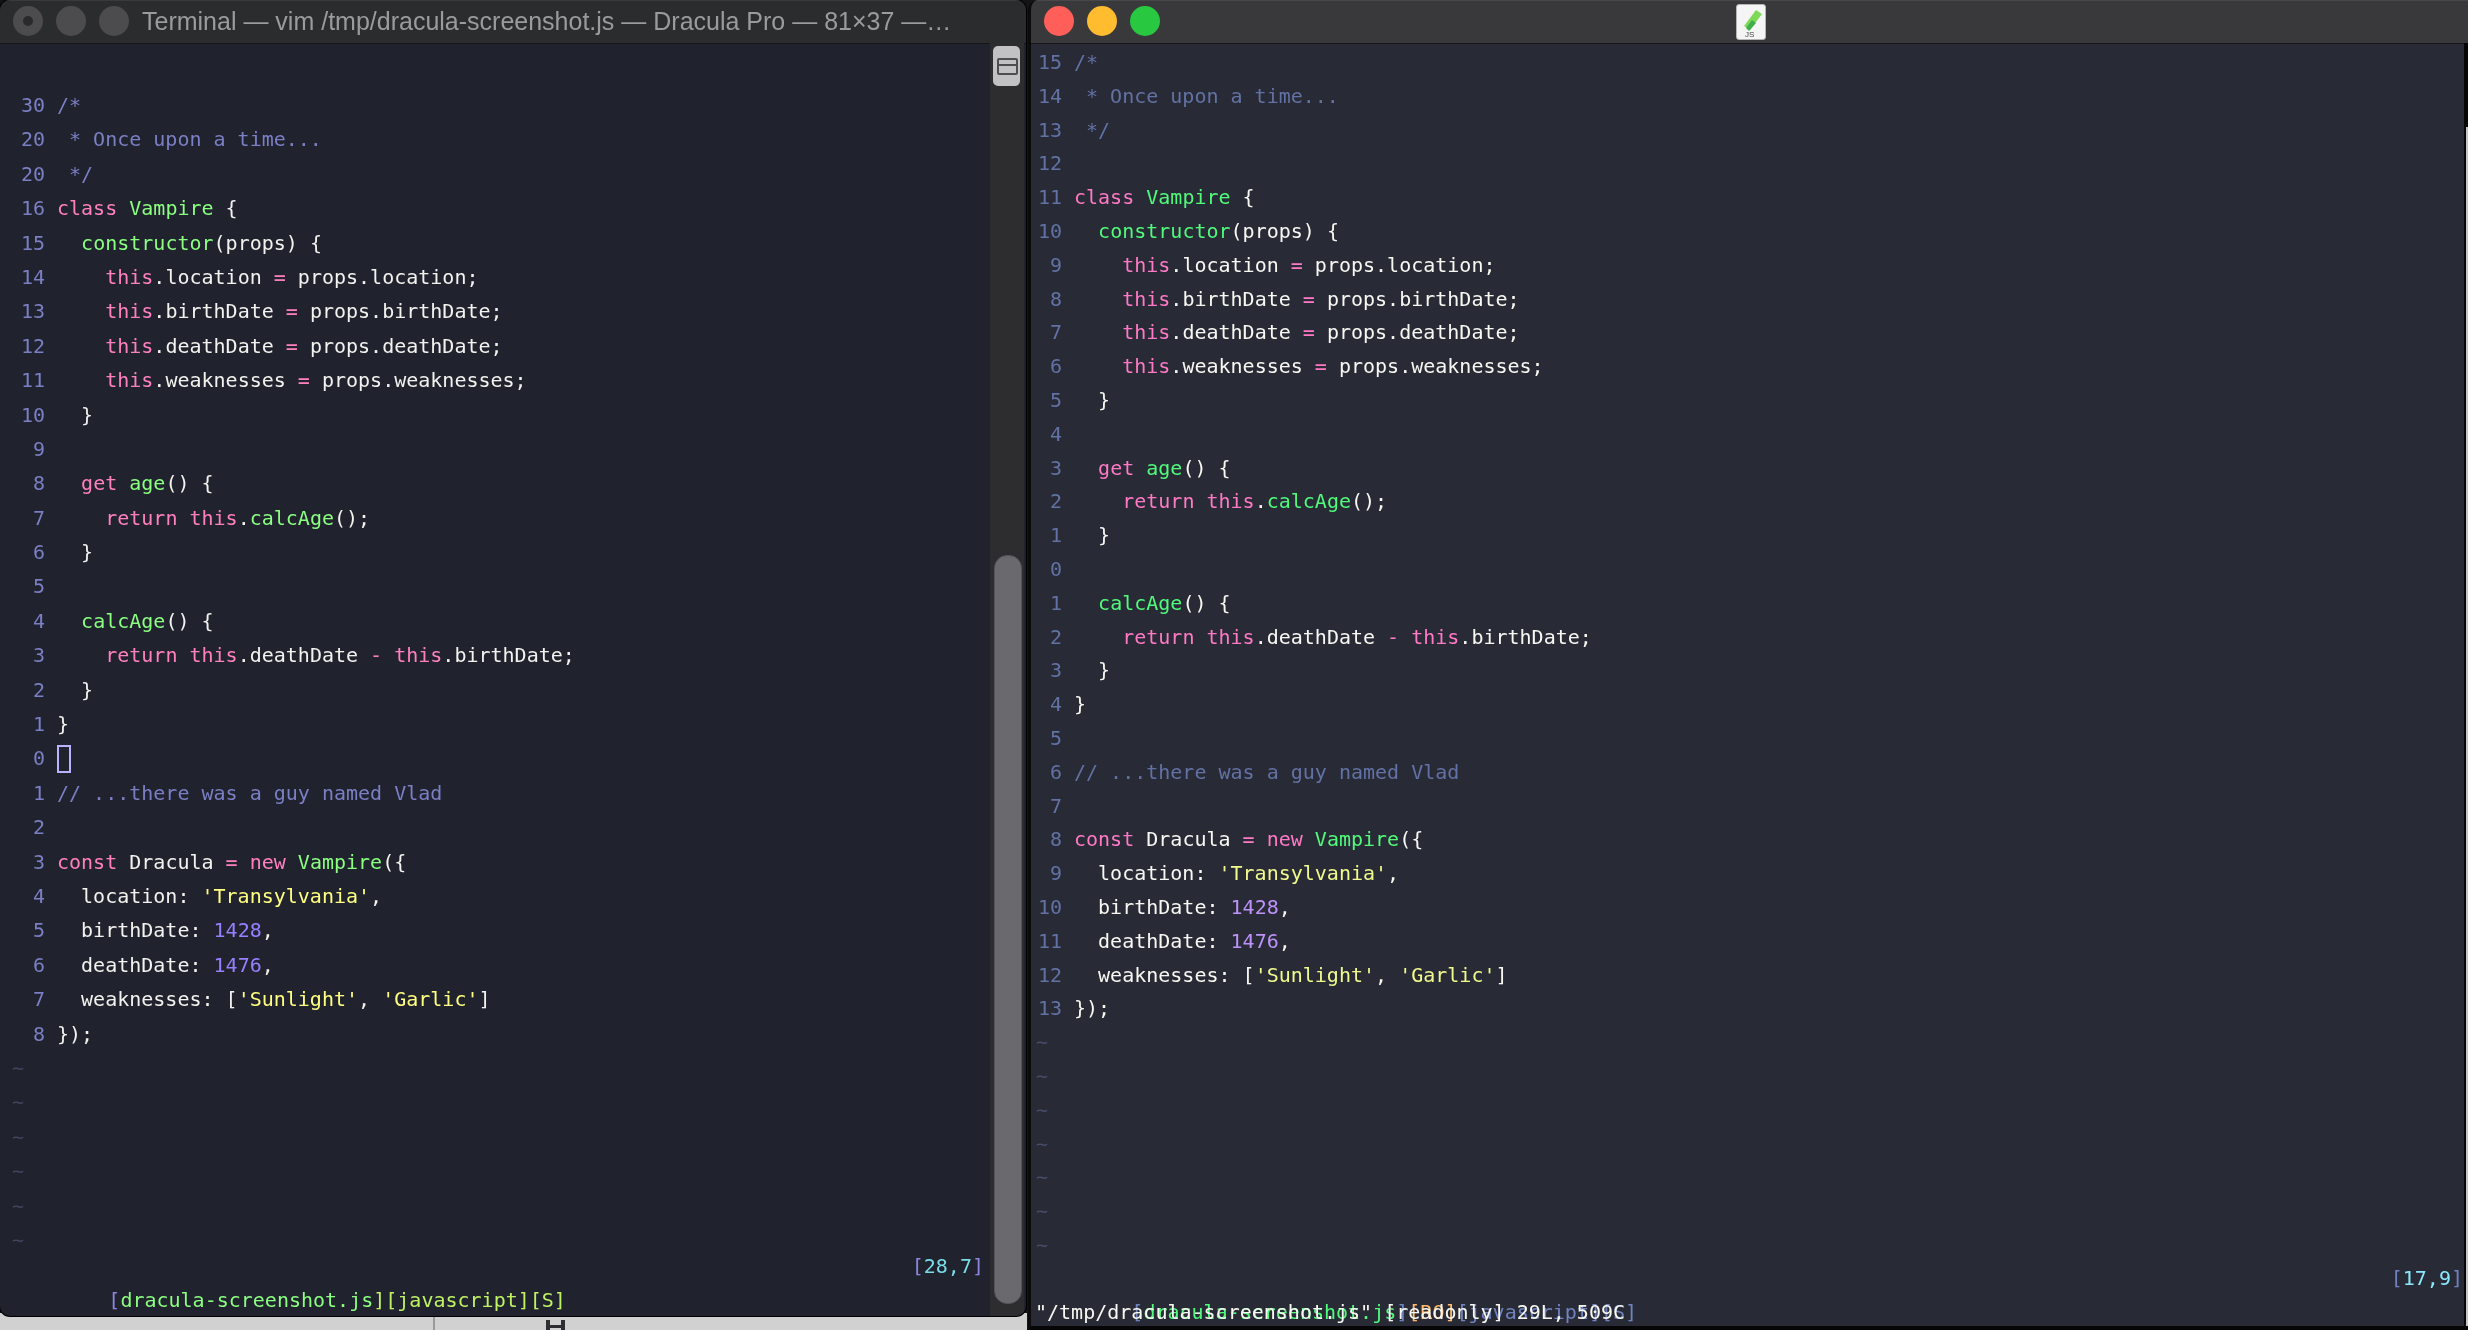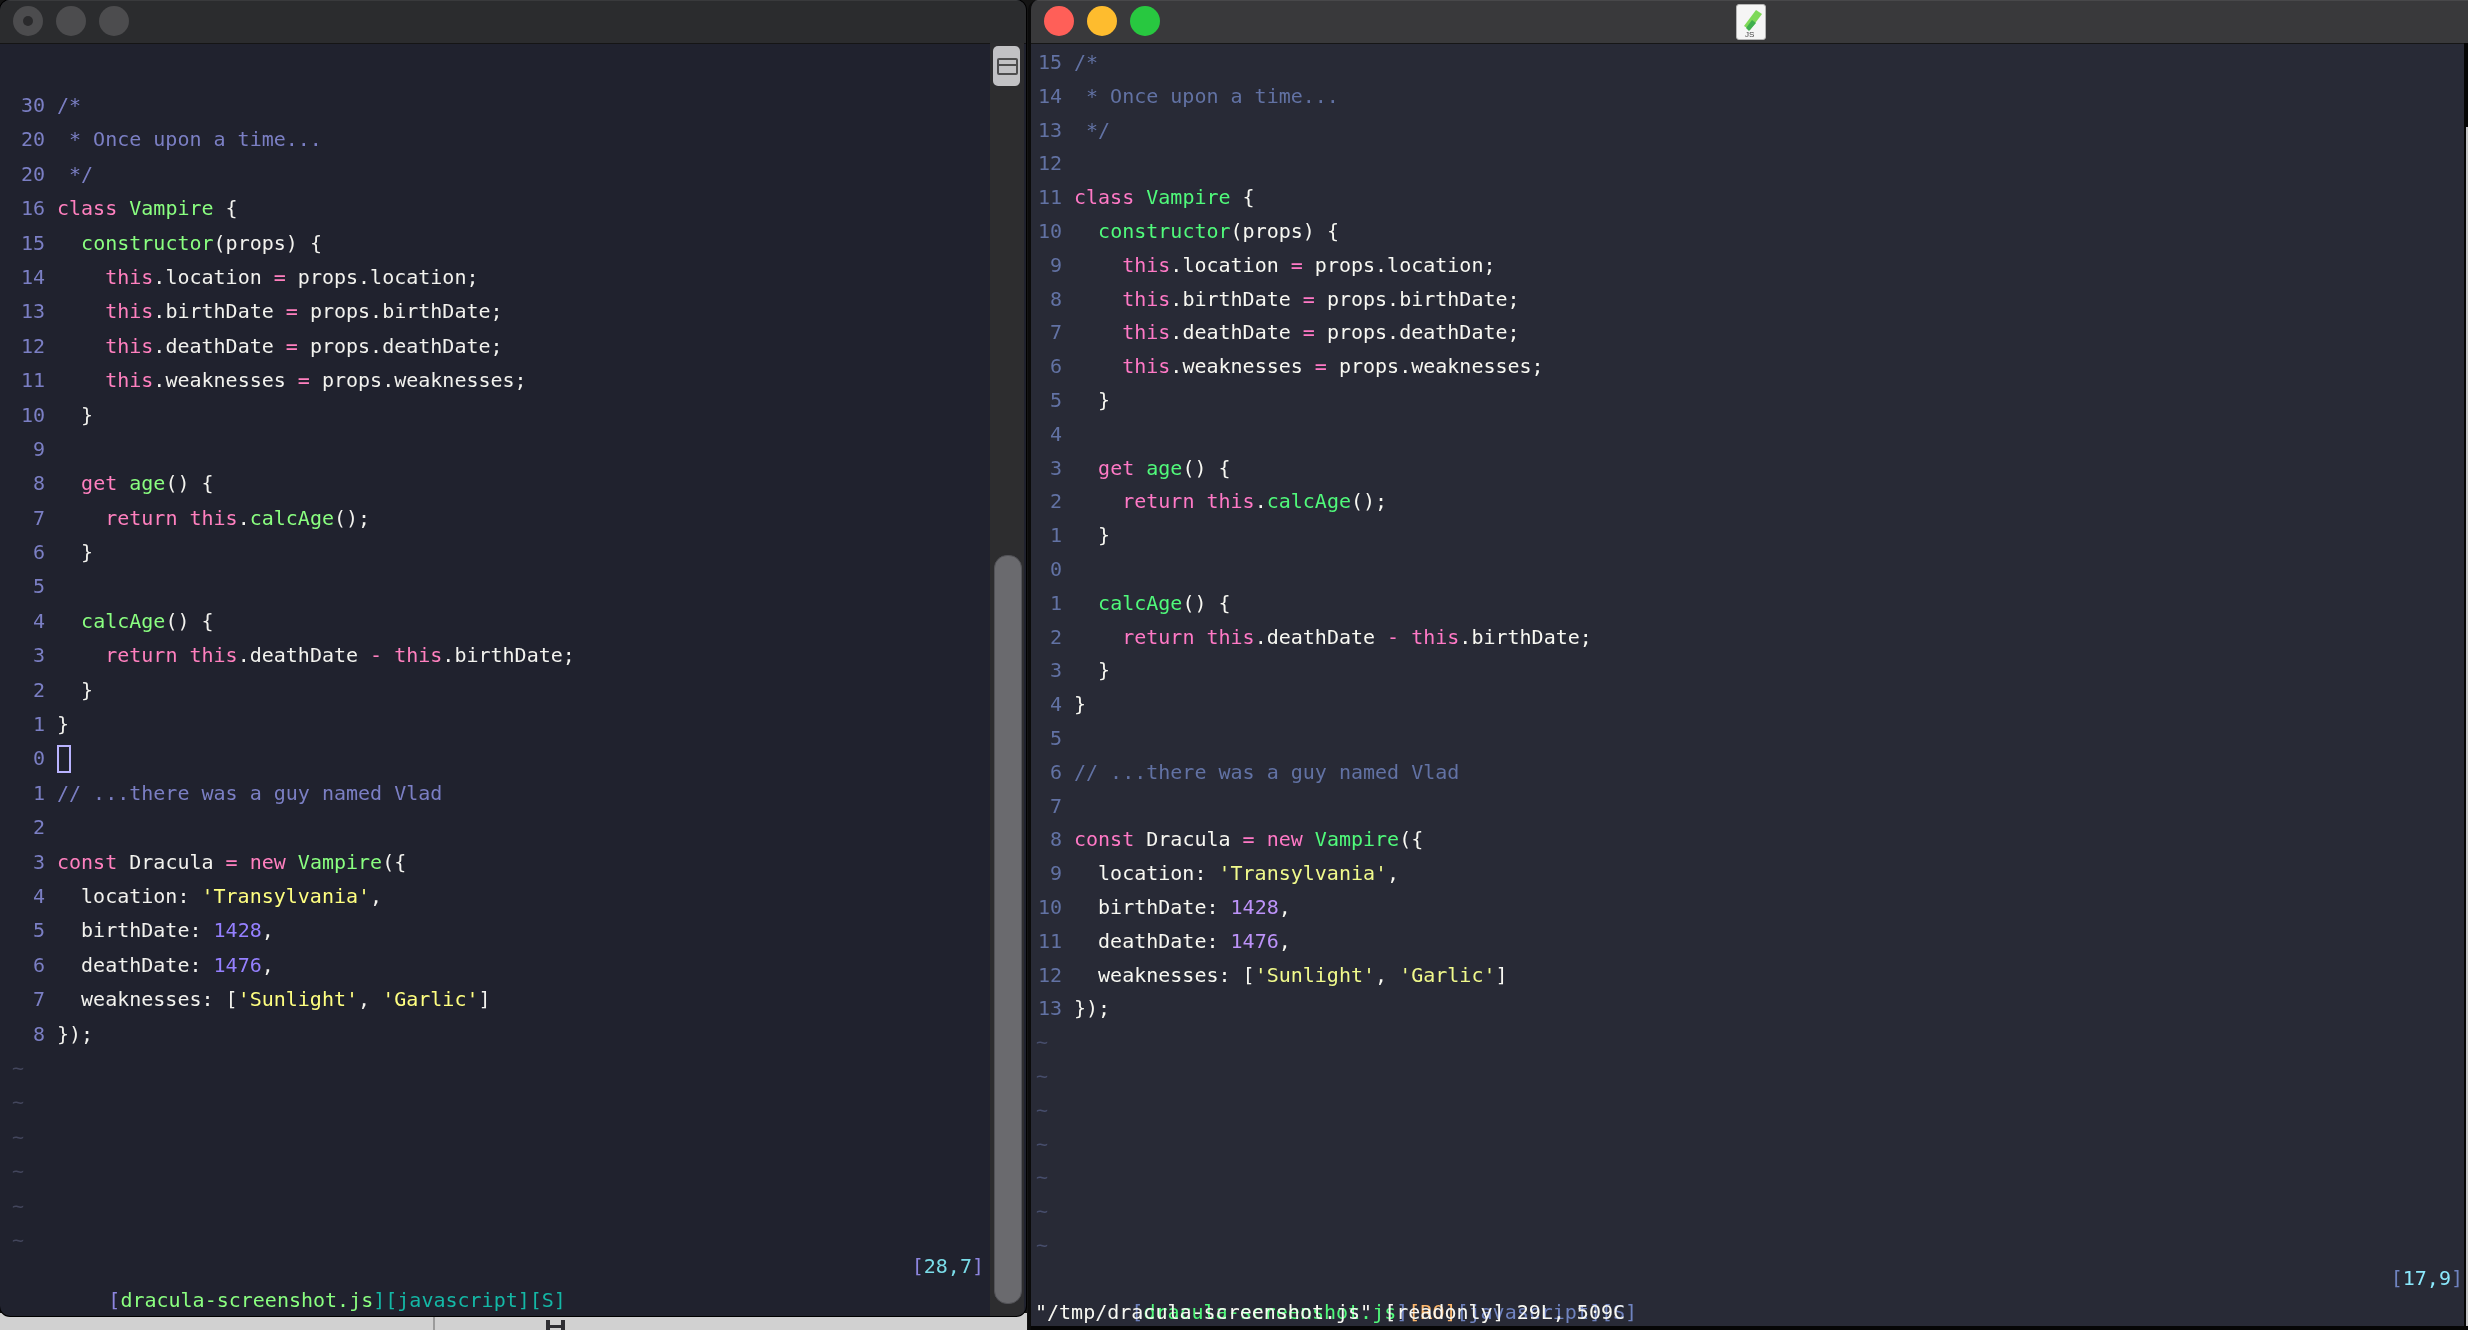--- a/index.html
+++ b/index.html
@@ -73,20 +73,21 @@
     <div class="frag f3"></div>
   </div>
 
   <div id="left-window" class="window" style="background: rgb(32, 34, 46);">
     <div id="left-titlebar" style="background: rgb(43, 44, 46);">
       <span class="light l1" style="background: rgb(76, 76, 78);">
           <span class="dot"></span>
         </span>
       <span class="light l2" style="background: rgb(76, 76, 78);"></span>
       <span class="light l3" style="background: rgb(76, 76, 78);"></span>
+      <span id="left-title" style="color: rgb(155, 155, 155);">Terminal — vim /tmp/dracula-screenshot.js — Dracula Pro — 81×37 —…</span>
     </div>
     <div id="left-content">
       <div id="left-lines" class="pane">
           <div class="row">
             <span class="num" style="color: rgb(123, 127, 196);">30</span>
             <span class="code"><span style="color: rgb(123, 127, 196);">/*</span></span>
           </div>
           <div class="row">
             <span class="num" style="color: rgb(123, 127, 196);">20</span>
             <span class="code"><span style="color: rgb(123, 127, 196);"> * Once upon a time...</span></span>
@@ -209,21 +210,21 @@
             <span class="tilde" style="color: rgb(67, 70, 92);">~</span>
           </div>
           <div class="row">
             <span class="tilde" style="color: rgb(67, 70, 92);">~</span>
           </div>
           <div class="row">
             <span class="tilde" style="color: rgb(67, 70, 92);">~</span>
           </div>
         </div>
       <div id="left-status" class="status">
-        <span id="left-status-l"><span style="color: rgb(141, 133, 223);">[</span><span style="color: rgb(138, 255, 128);">dracula-screenshot.js</span><span style="color: #14b8a6; text-align: right;">][javascript][S]</span></span>
+        <span id="left-status-l"><span style="color: rgb(141, 133, 223);">[</span><span style="color: rgb(138, 255, 128);">dracula-screenshot.js</span><span style="color: #bef264; text-align: right;">][javascript][S]</span></span>
         <span class="rhs" id="left-status-r"><span style="color: rgb(141, 133, 223);">[</span><span style="color: rgb(122, 220, 232);">28,7</span><span style="color: rgb(141, 133, 223);">]</span></span>
       </div>
       <div id="left-scroll" style="background: rgb(45, 45, 47);">
         <div id="split-btn" style="background: rgb(194, 194, 196);">
           <div id="split-icon">
               <div class="mid"></div>
             </div>
         </div>
         <div id="left-thumb" style="background: rgb(106, 106, 110);"></div>
       </div>

